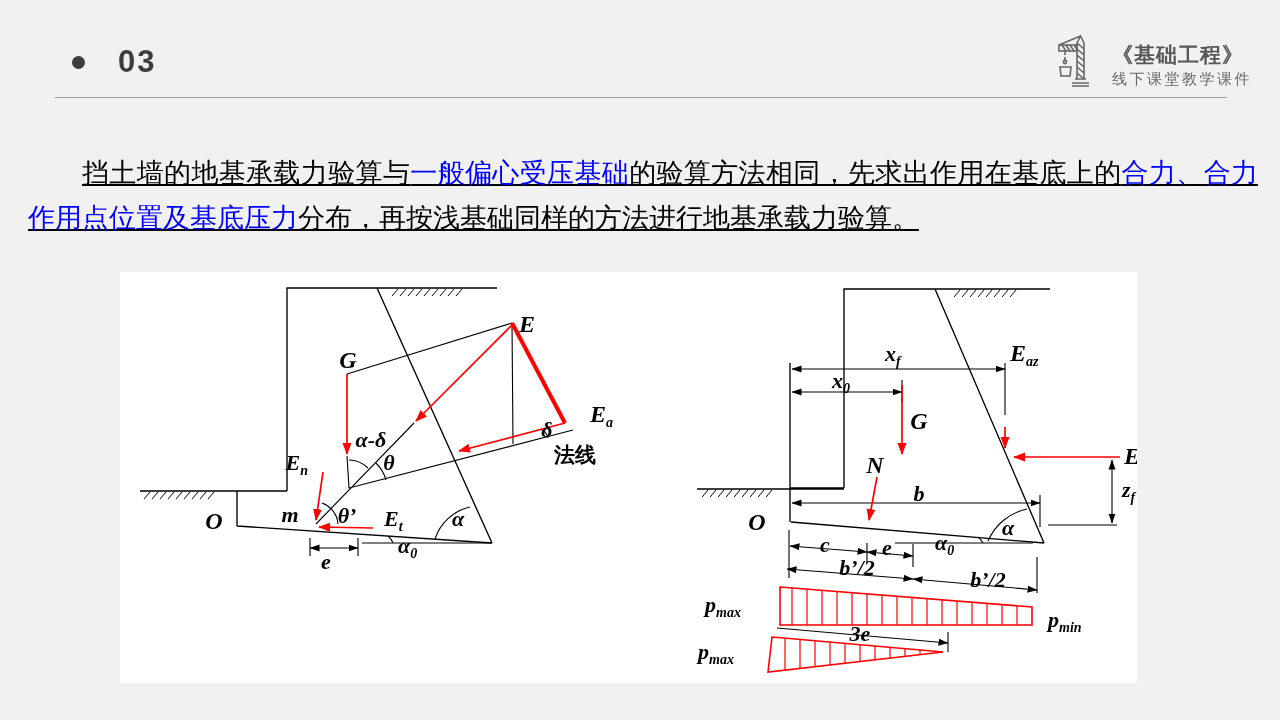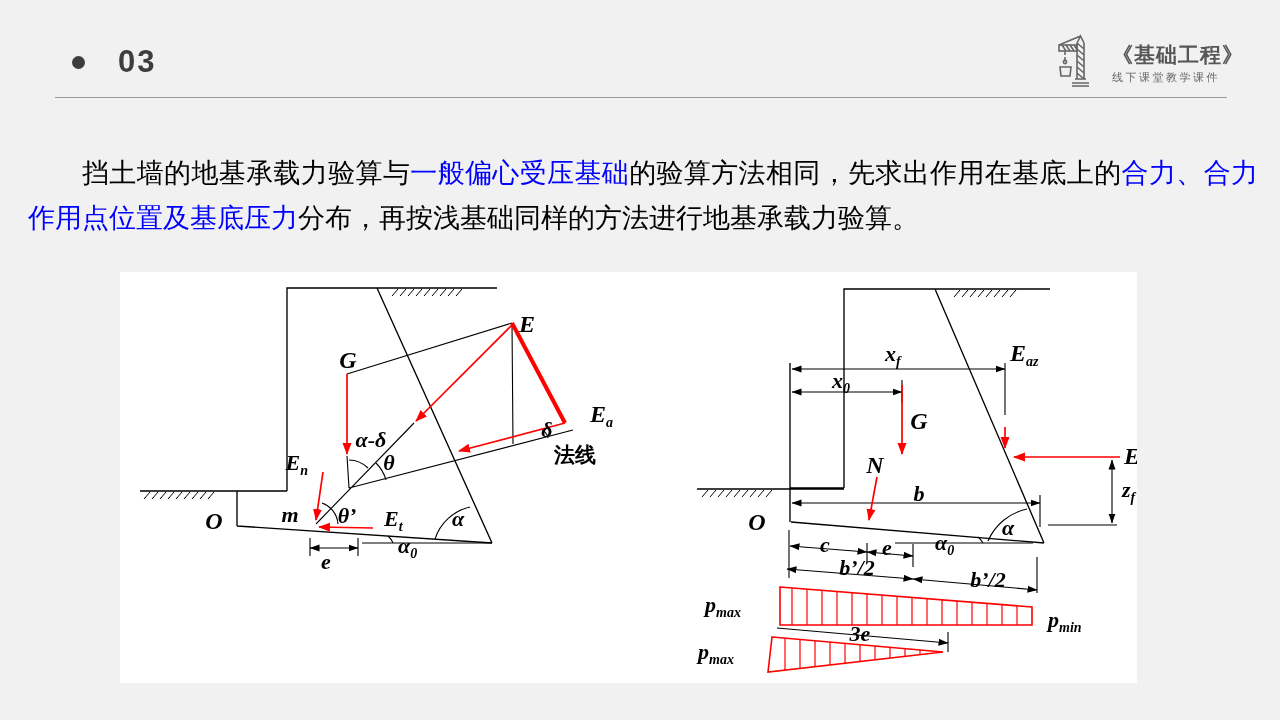--- a/index.html
+++ b/index.html
@@ -8,24 +8,24 @@
   
   .hdr-dot{position:absolute;left:72px;top:56px;width:13px;height:13px;border-radius:50%;background:#3d3d3d;}
   .hdr{position:absolute;left:118px;top:44px;display:flex;gap:4px;
        font-size:31px;font-weight:700;color:#3d3d3d;letter-spacing:2px;}
   .rule{position:absolute;left:55px;top:97px;width:1172px;height:1px;background:#9b9b9b;}
   
   .logo{position:absolute;left:1056px;top:34px;display:flex;}
   .logo-icon{width:52px;height:54px;}
   .logo-text{margin-left:4px;}
   .logo-title{font-family:"Liberation Serif",serif;font-size:21px;font-weight:700;color:#575757;letter-spacing:1px;line-height:26px;margin-top:8px;}
-  .logo-sub{font-size:11px;color:#676767;letter-spacing:2.5px;margin-top:2px;}
+  .logo-sub{font-size:15px;color:#676767;letter-spacing:2.5px;margin-top:2px;}
   
   .para{position:absolute;left:28px;top:124px;width:1230px;font-size:27px;line-height:45px;
-        color:#000;text-align:justify;text-indent:2em;}
+        color:#000;text-align:justify;text-indent:2em;text-decoration:underline;}
   .para .blue{color:#0000ff;}
   
   .panel{position:absolute;left:120px;top:272px;width:1017px;height:411px;background:#ffffff;}
   
   .k{stroke:#000;stroke-width:1.35;fill:none;}
   .kt{stroke:#000;stroke-width:1.1;fill:none;}
   .hatch{stroke:#000;stroke-width:1;fill:none;}
   .r{stroke:#ff0000;stroke-width:1.7;fill:none;}
   .rb{stroke:#ff0000;stroke-width:4;fill:none;}
   .press{stroke:#ff0000;stroke-width:1.6;fill:#ffffff;}

